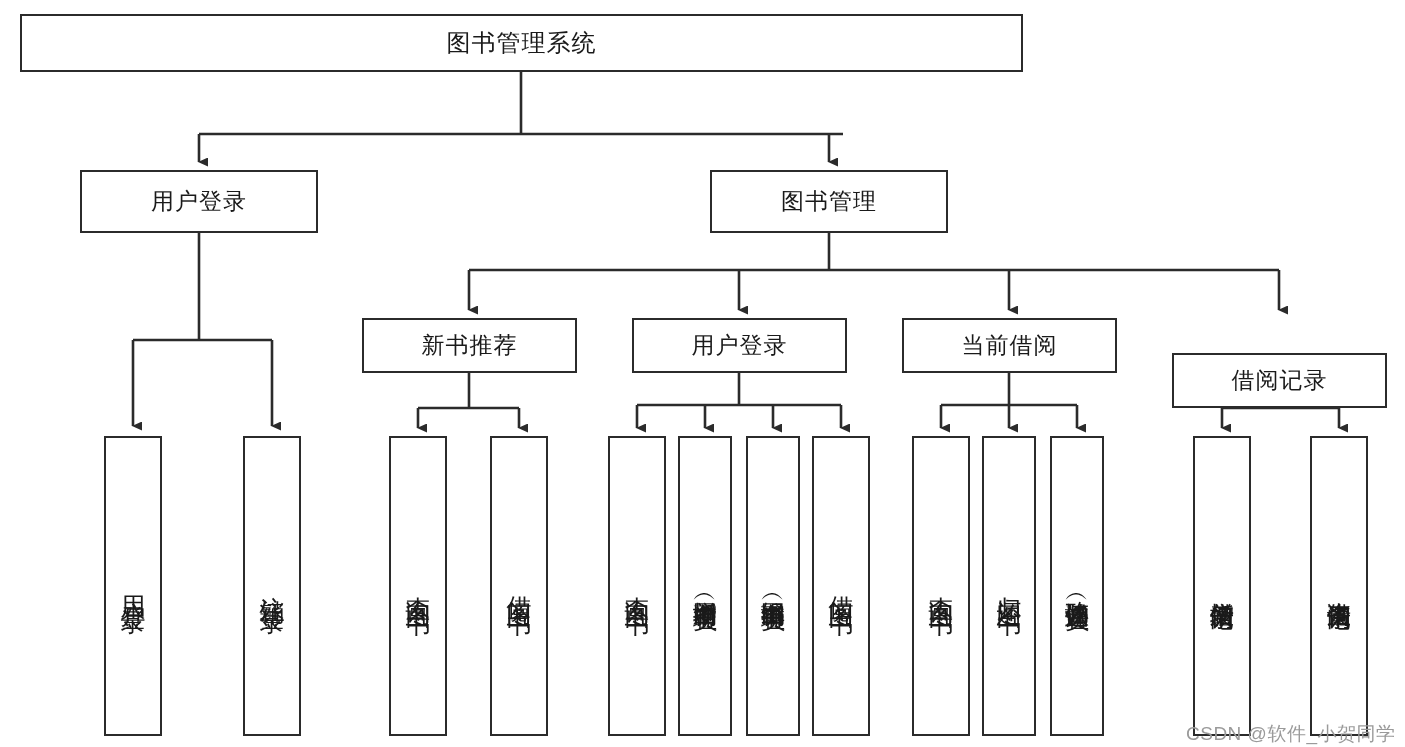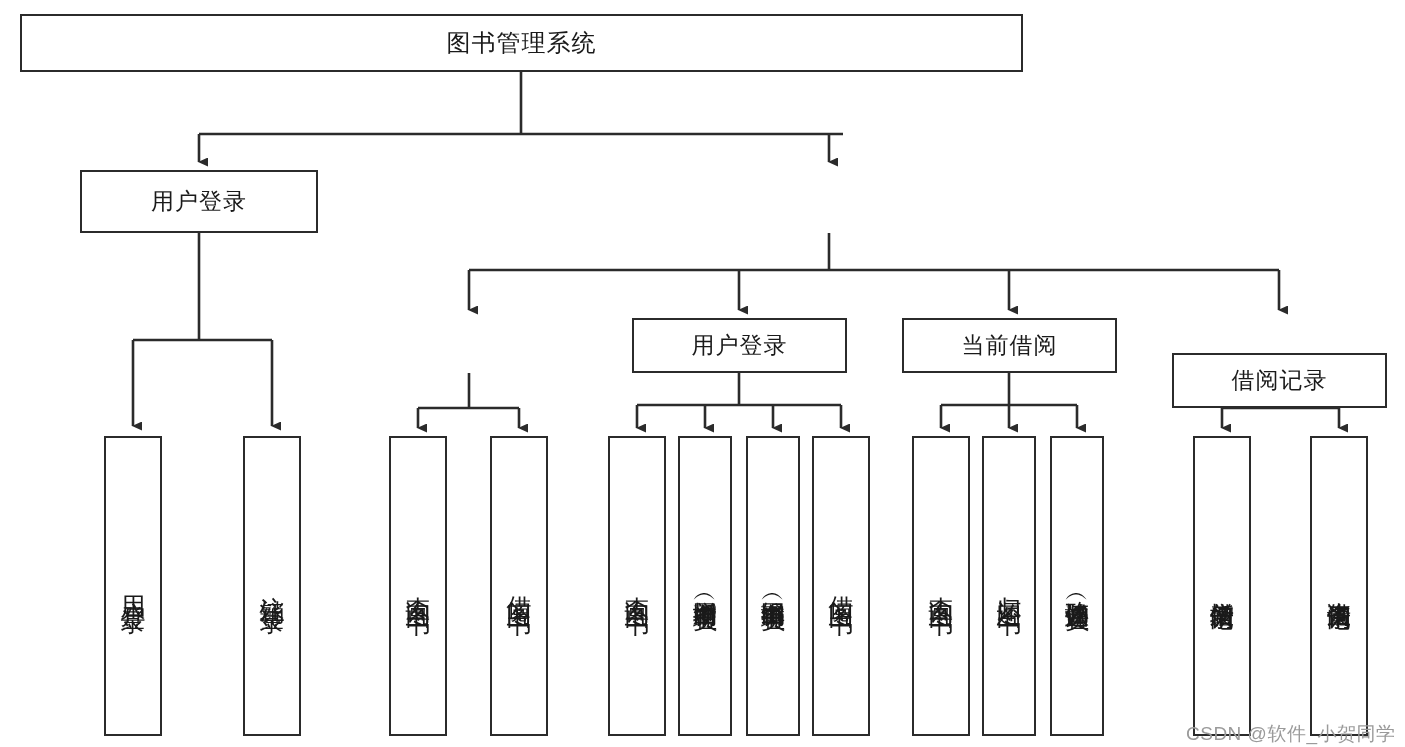--- a/index.html
+++ b/index.html
@@ -130,21 +130,27 @@
     </g>
   </svg>
 
   <div class="node h root" style="left:20px; top:14px; width:1003px; height:58px;">
     <span class="lbl">图书管理系统</span>
   </div>
 
   <div class="node h" style="left:80px; top:170px; width:238px; height:63px;">
     <span class="lbl">用户登录</span>
   </div>
-
+  <div class="node h" style="left:710px; top:170px; width:238px; height:63px;">
+    <span class="lbl">图书管理</span>
+  </div>
+
+  <div class="node h" style="left:362px; top:318px; width:215px; height:55px;">
+    <span class="lbl">新书推荐</span>
+  </div>
   <div class="node h" style="left:632px; top:318px; width:215px; height:55px;">
     <span class="lbl">用户登录</span>
   </div>
   <div class="node h" style="left:902px; top:318px; width:215px; height:55px;">
     <span class="lbl">当前借阅</span>
   </div>
   <div class="node h" style="left:1172px; top:318px; width:215px; height:55px;margin-top:35px;">
     <span class="lbl">借阅记录</span>
   </div>
 

